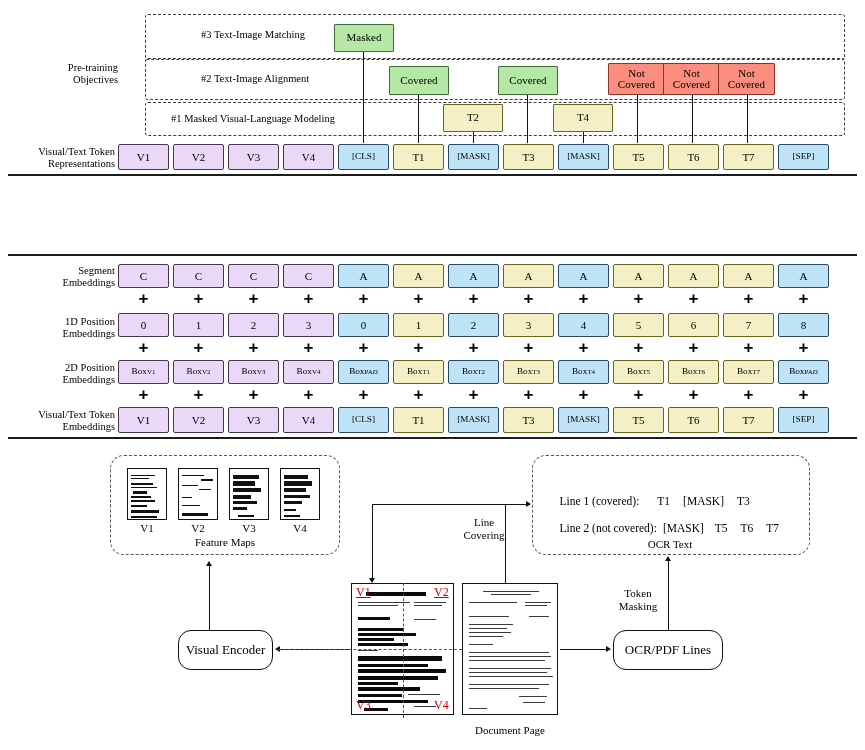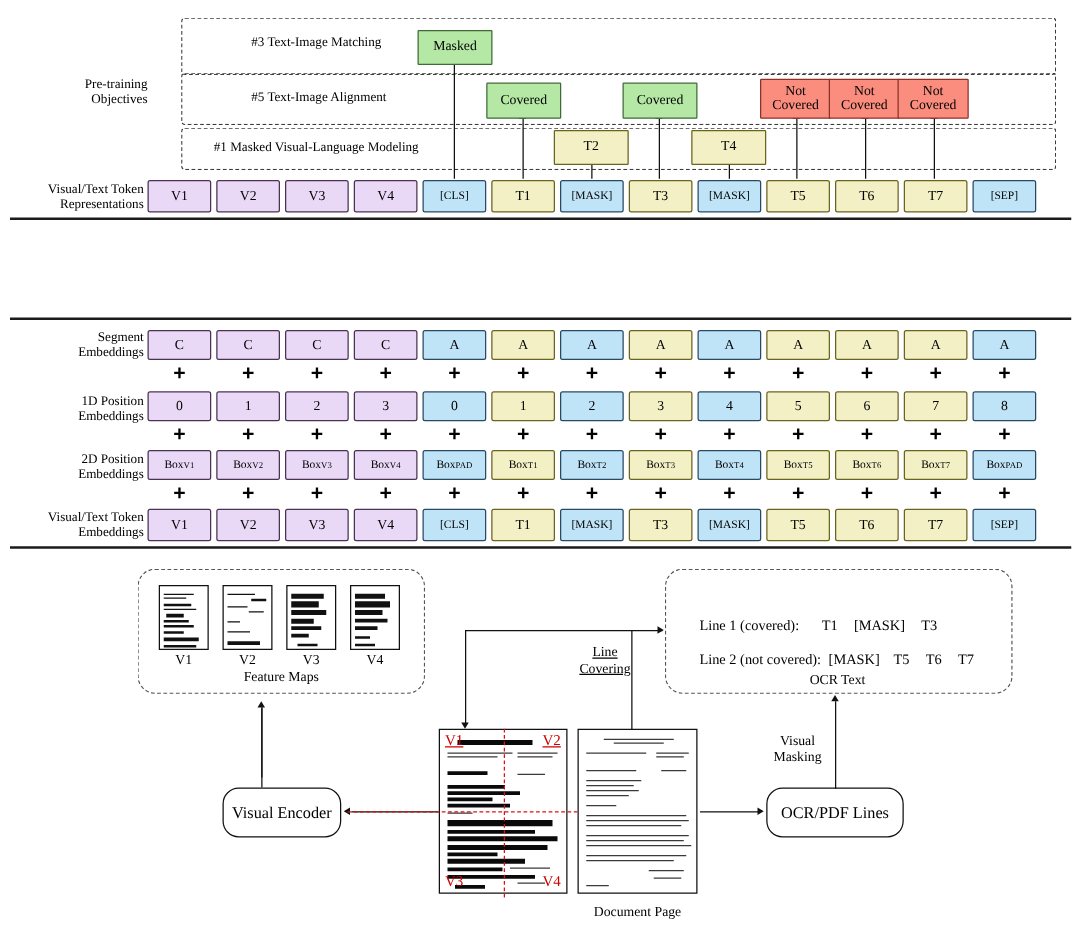--- a/index.html
+++ b/index.html
@@ -123,21 +123,21 @@
 <div id="stage">
 
   <div class="rowlabel" style="left:8px;top:62px;width:110px;">Pre-training
 Objectives</div>
 
   <div class="dashpanel" style="left:145px;top:14px;width:700px;height:46px;">
     <div class="ptitle" style="left:55px;top:14px;">#3 Text-Image Matching</div>
   </div>
 
   <div class="dashpanel" style="left:145px;top:58px;width:700px;height:42px;">
-    <div class="ptitle" style="left:55px;top:14px;">#5 Text-Image Alignment</div>
+    <div class="ptitle" style="left:55px;top:14px;">#2 Text-Image Alignment</div>
   </div>
 
   <div class="dashpanel" style="left:145px;top:102px;width:700px;height:34px;">
     <div class="ptitle" style="left:25px;top:10px;">#1 Masked Visual-Language Modeling</div>
   </div>
 
   <div class="vline" style="left:363px;top:51px;height:92px;"></div>
   <div class="arrowup" style="left:360px;top:46px;"></div>
 
   <div class="vline" style="left:418px;top:95px;height:48px;"></div>
@@ -604,24 +604,24 @@
   <div class="caption" style="left:450px;top:724px;width:120px;">Document Page</div>
 
   <div class="rbox" style="left:613px;top:630px;width:110px;height:40px;">
     <span>OCR/PDF Lines</span>
   </div>
   <div class="hline" style="left:560px;top:649px;width:47px;"></div>
   <div class="arrowright" style="left:606px;top:646px;"></div>
 
   <div class="vline" style="left:668px;top:561px;height:70px;"></div>
   <div class="arrowup" style="left:665px;top:556px;"></div>
-  <div class="smalllabel" style="left:608px;top:587px;width:60px;white-space:pre-line;">Visual
+  <div class="smalllabel" style="left:608px;top:587px;width:60px;white-space:pre-line;">Token
 Masking</div>
 
   <div class="vline" style="left:505px;top:504px;height:80px;"></div>
   <div class="hline" style="left:372px;top:504px;width:158px;"></div>
   <div class="vline" style="left:372px;top:504px;height:75px;"></div>
   <div class="arrowdown" style="left:369px;top:578px;"></div>
   <div class="arrowright" style="left:526px;top:501px;"></div>
-  <div class="smalllabel" style="left:460px;top:516px;width:48px;white-space:pre-line;text-decoration:underline;">Line
+  <div class="smalllabel" style="left:460px;top:516px;width:48px;white-space:pre-line;">Line
 Covering</div>
 
 </div>
 
 </body></html>

